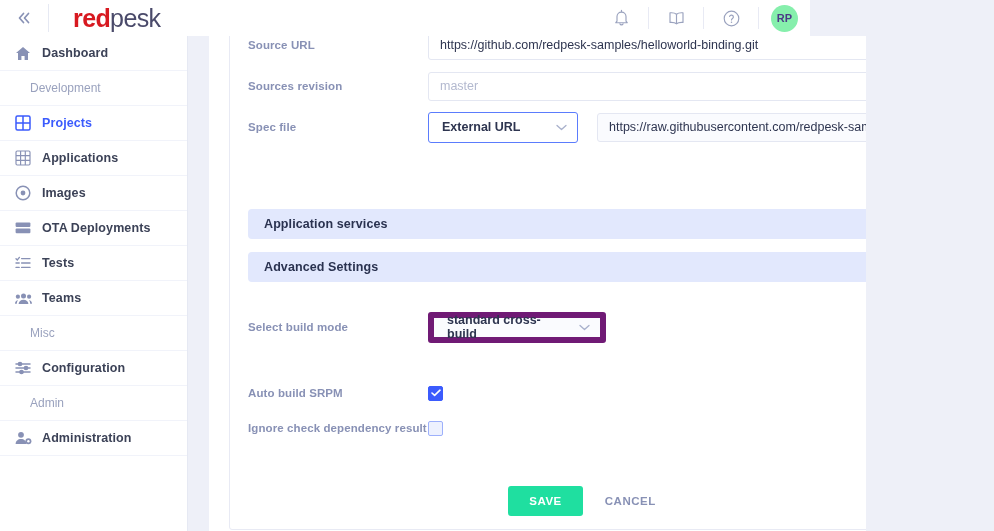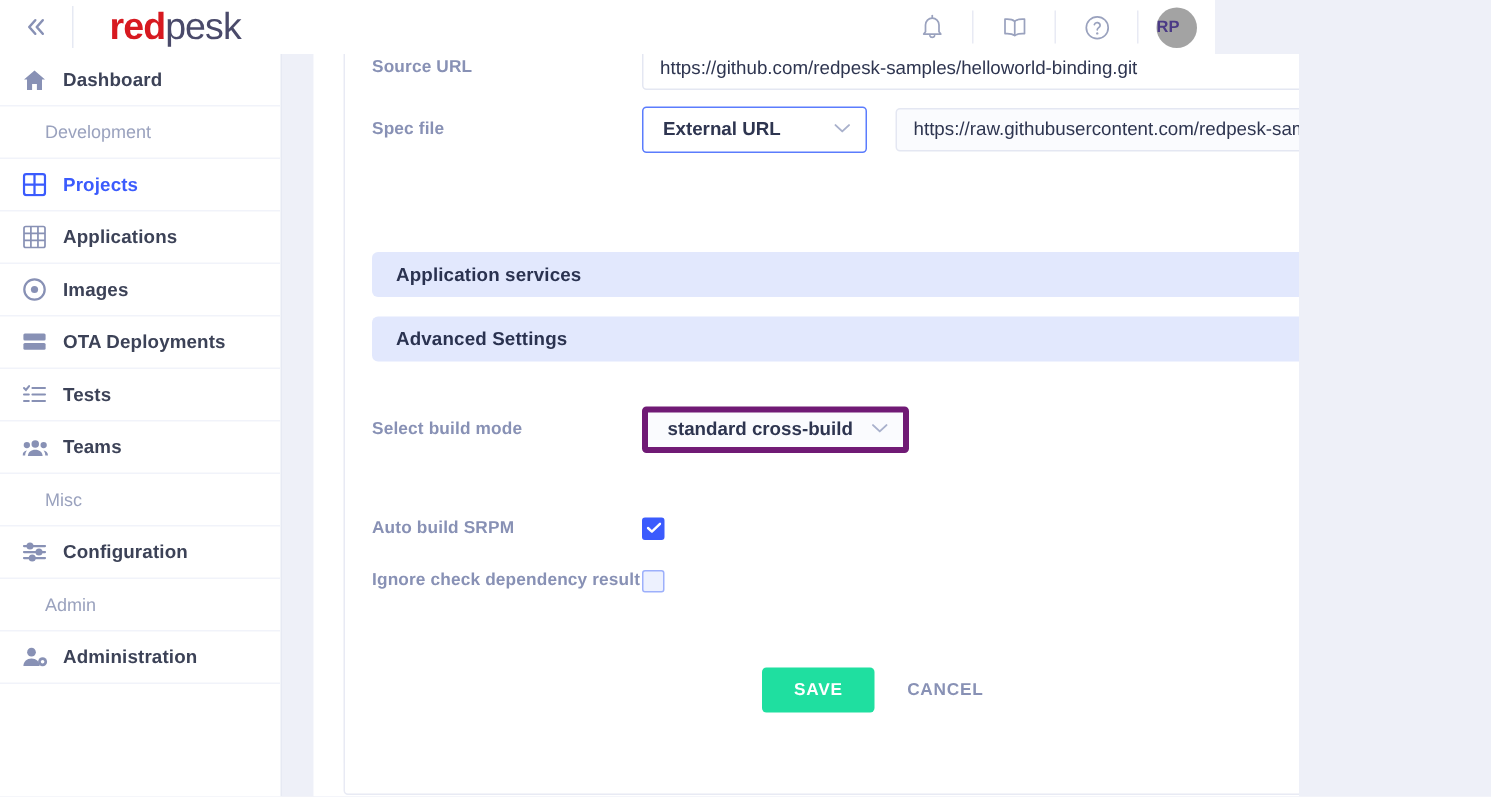--- a/index.html
+++ b/index.html
@@ -41,23 +41,23 @@
     height: 36px; padding-right: 12px;
   }
   .tb-icon {
     width: 54px; height: 36px;
     display: flex; align-items: center; justify-content: center;
     color: #9aa2be; cursor: pointer;
   }
   .tb-sep { width: 1px; height: 22px; background: #e8eaf4; }
   #avatar {
     width: 27px; height: 27px; border-radius: 50%;
-    background: #a3a3a3; color: #4b3a86;
+    background: #86efac; color: #4b3a86;
     font-size: 11px; font-weight: 700;
-    display: flex; align-items: center; justify-content: flex-start;
+    display: flex; align-items: center; justify-content: center;
     margin-left: 12px; cursor: pointer;
   }
 
   
   #sidebar {
     position: absolute; top: 36px; left: 0;
     width: 188px; height: 495px;
     background: #ffffff;
     border-right: 1px solid #e6e9f3;
     overflow: hidden;
@@ -130,21 +130,21 @@
   
   .fselect {
     height: 31px; border-radius: 3px;
     display: flex; align-items: center; justify-content: space-between;
     padding: 0 10px 0 13px;
     font-size: 12.5px; font-weight: 600; color: #2e3550;
     cursor: pointer;
   }
   .fselect .chev { color: #a9b1cc; font-size: 10px; margin-left: 10px; }
   .fselect.blue { border: 1px solid #5b7cfd; background: #fff; }
-  .fselect.grey { border: 4px solid #701a75; background: #fafbfe; }
+  .fselect.grey { border: 6px solid #701a75; background: #fafbfe; }
 
   
   .acc {
     height: 30px; background: #e2e8fd; border-radius: 4px;
     display: flex; align-items: center; justify-content: space-between;
     padding: 0 16px;
     cursor: pointer;
   }
   .acc .acc-title {
     font-size: 12.5px; font-weight: 700; color: #2a3250;
@@ -345,20 +345,24 @@
 
   <div id="content-wrap">
     <div id="outer-card">
       <div id="form-card">
 
         <div class="frow" style="margin-top:0;">
           <div class="flabel">Source URL</div>
           <div class="finput" style="width:488px;">https://github.com/redpesk-samples/helloworld-binding.git</div>
         </div>
 
+        <div class="frow" style="margin-top:1px;">
+          <div class="flabel">Sources revision</div>
+          <div class="finput ph" style="width:488px;">master</div>
+        </div>
 
         <div class="frow" style="margin-top:1px;">
           <div class="flabel">Spec file</div>
           <div class="fselect blue" style="width:150px;">
             <span>External URL</span>
             <span class="chev">
               <svg width="11" height="7" viewBox="0 0 11 7" fill="none">
                   <path d="M1 1.4 L5.5 5.6 L10 1.4" stroke="#a9b1cc" stroke-width="1.3" stroke-linecap="round" stroke-linejoin="round"></path>
                 </svg>
             </span>

